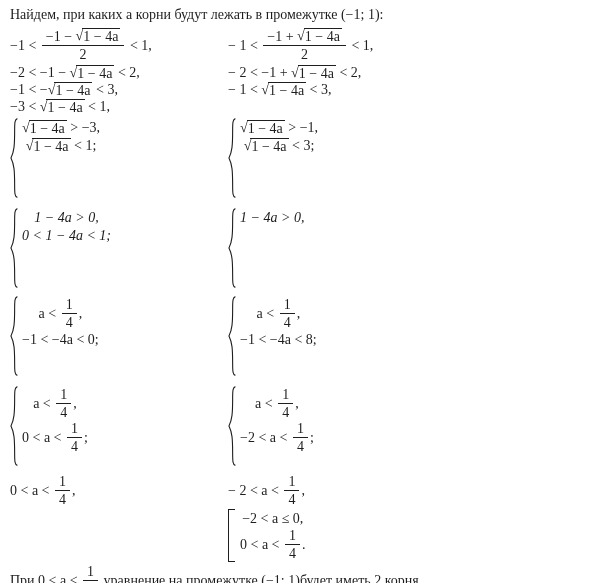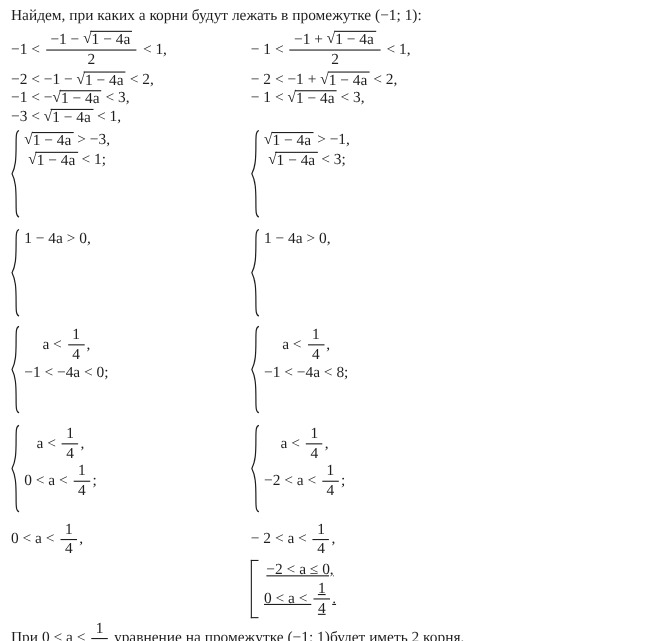--- a/index.html
+++ b/index.html
@@ -7,25 +7,25 @@
     width:600px;height:583px;box-sizing:border-box;
     padding:6px 10px;overflow:hidden;background:#fff;color:#1e1e1e;
     font-family:"Liberation Serif","DejaVu Serif",serif;
     font-size:14px;
   }
   .title{margin:0 0 4px 0;line-height:18px;}
   .row{display:grid;grid-template-columns:218px 1fr;align-items:start;}
   .cell{display:flex;align-items:center;min-height:17px;line-height:17px;}
   #rows .row:nth-child(1){margin-bottom:2px;}
   #rows .row:nth-child(5){margin-top:3px;}
-  #rows .row:nth-child(6){margin-top:10px;}
+  #rows .row:nth-child(6){margin-top:10px;font-style:italic;}
   #rows .row:nth-child(7){margin-top:8px;}
   #rows .row:nth-child(8){margin-top:10px;}
   #rows .row:nth-child(9){margin-top:8px;}
-  #rows .row:nth-child(10){margin-top:2px;text-decoration:underline;}
+  #rows .row:nth-child(10){margin-top:2px;}
   #paras .para:nth-child(1){margin-top:2px;}
   #paras .para:nth-child(2){margin-top:8px;}
   #paras .para:nth-child(3){margin-top:4px;}
   .pline{display:flex;align-items:center;margin:1px 0;min-height:18px;}
   .mtxt{white-space:pre;}
   
   .frac{display:inline-flex;flex-direction:column;align-items:center;margin:0 2px;line-height:15px;}
   .num{border-bottom:1px solid currentColor;padding:0 4px 1px 4px;display:inline-flex;align-items:center;}
   .den{padding-top:1px;display:inline-flex;align-items:center;}
   
@@ -146,20 +146,23 @@
       <div class="row">
         <div class="cell">
           <span class="sys">
             <svg viewBox="0 0 10 100" preserveAspectRatio="none" class="bracesvg">
               <path d="M 9.2 0.8 C 6 1.6 5.8 6 5.8 16 C 5.8 34 5.2 42 1.2 50 C 5.2 58 5.8 66 5.8 84 C 5.8 94 6 98.4 9.2 99.2" fill="none" stroke="currentColor" stroke-width="1.1" vector-effect="non-scaling-stroke"></path>
             </svg>
             <span class="syslines">
               <span class="sysline">
                 <span class="mtxt">1 − 4a &gt; 0,</span>
               </span>
+              <span class="sysline">
+                <span class="mtxt">0 &lt; 1 − 4a &lt; 1;</span>
+              </span>
             </span>
           </span>
         </div>
         <div class="cell">
           <span class="sys">
             <svg viewBox="0 0 10 100" preserveAspectRatio="none" class="bracesvg">
               <path d="M 9.2 0.8 C 6 1.6 5.8 6 5.8 16 C 5.8 34 5.2 42 1.2 50 C 5.2 58 5.8 66 5.8 84 C 5.8 94 6 98.4 9.2 99.2" fill="none" stroke="currentColor" stroke-width="1.1" vector-effect="non-scaling-stroke"></path>
             </svg>
             <span class="syslines">
               <span class="sysline">

